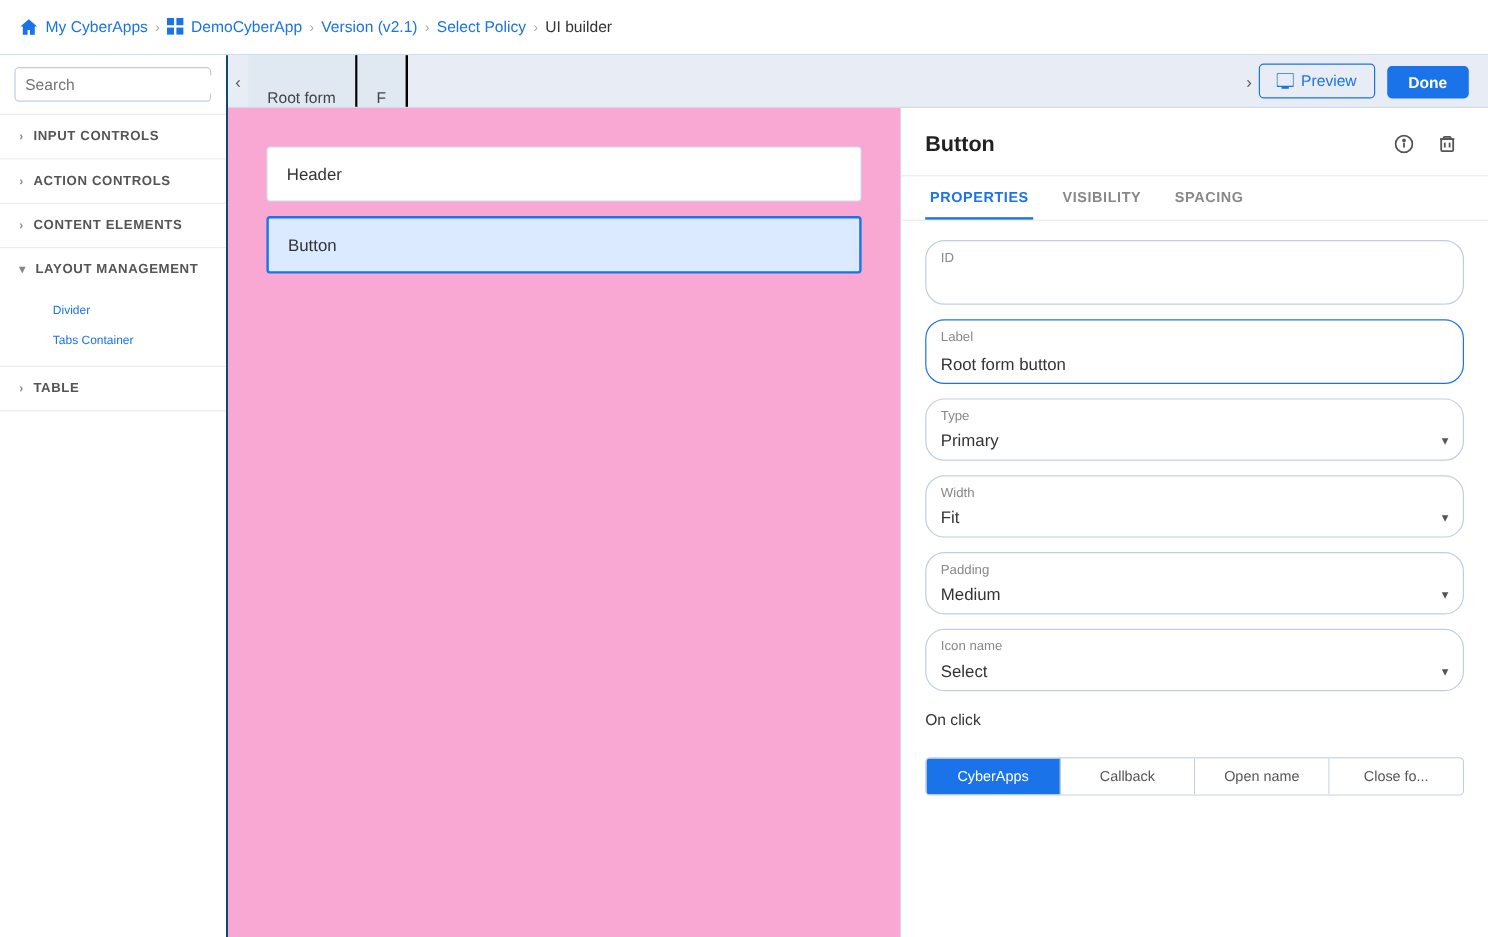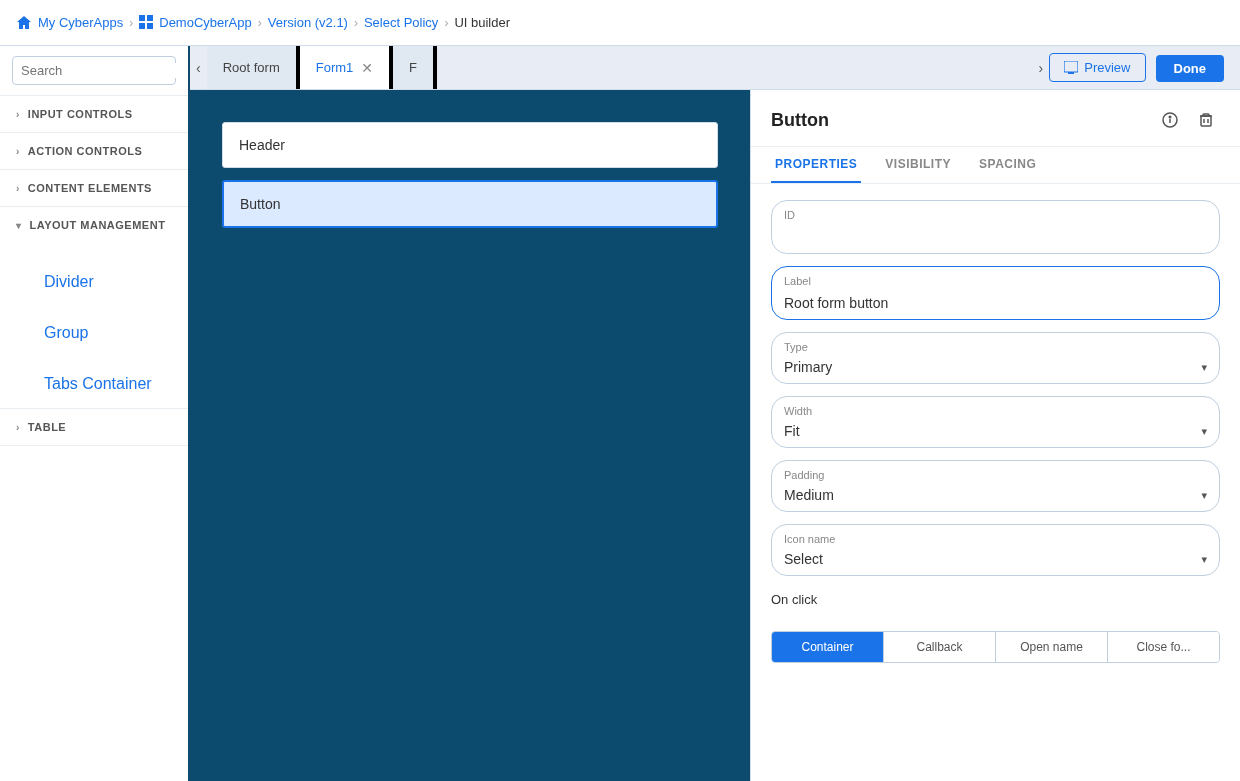--- a/index.html
+++ b/index.html
@@ -20,26 +20,26 @@
     .sidebar { width: 190px; background: #fff; border-right: 2px solid #0c4a6e; overflow-y: auto; flex-shrink: 0; }
     .search-bar { padding: 10px 12px; border-bottom: 1px solid #e8edf2; }
     .search-input-wrap { display: flex; align-items: center; border: 1px solid #c0cfe0; border-radius: 4px; background: #fff; padding: 5px 8px; gap: 6px; }
     .search-input-wrap input { border: none; outline: none; flex: 1; font-size: 13px; color: #333; }
     .search-icon-btn { background: none; border: none; cursor: pointer; color: #1a73e8; font-size: 14px; padding: 0; }
 
     .sidebar-section { border-bottom: 1px solid #e8edf2; }
     .sidebar-section-header { display: flex; align-items: center; gap: 8px; padding: 12px 16px; cursor: pointer; color: #555; font-size: 11px; font-weight: 600; letter-spacing: 0.5px; text-transform: uppercase; }
     .sidebar-section-header .chevron { font-size: 10px; color: #888; }
     .sidebar-section-items { padding: 4px 0 8px 32px; }
-    .sidebar-section-item { padding: 7px 12px; color: #1a73e8; cursor: pointer; font-size: 16px; margin-top: 19px; }
-
-    
-    .center-area { flex: 1; display: flex; flex-direction: column; background: #0c4a6e; min-width: 0; }
+    .sidebar-section-item { padding: 7px 12px; color: #1a73e8; cursor: pointer; font-size: 10px; }
+
+    
+    .center-area { flex: 1; display: flex; flex-direction: column; background: #f9a8d4; min-width: 0; }
     .tab-prev-btn, .tab-next-btn { background: none; border: none; cursor: pointer; color: #555; font-size: 14px; padding: 0 6px; height: 100%; display: flex; align-items: center; }
-    .tab { display: flex; align-items: center; gap: 8px; padding: 0 16px; height: 100%; background: #e0e8f2; border-right: 4px solid #000000; cursor: pointer; font-size: 13px; color: #444; white-space: nowrap; }
+    .tab { display: flex; align-items: flex-end; gap: 8px; padding: 0 16px; height: 100%; background: #e0e8f2; border-right: 2px solid #000000; cursor: pointer; font-size: 13px; color: #444; white-space: nowrap; }
     .tab.active { background: #fff; color: #1a73e8; font-weight: 500; }
     .tab-close { background: none; border: none; cursor: pointer; color: #888; font-size: 14px; padding: 0; line-height: 1; }
 
     
     .canvas-area { flex: 1; padding: 20px; overflow: auto; }
     .canvas-header-elem { padding: 14px 16px; border: 1px solid #d0dcea; margin: 12px; border-radius: 3px; background: #fff; font-size: 14px; color: #333; }
     .canvas-button-elem { padding: 14px 16px; border: 2px solid #1a73e8; margin: 12px; border-radius: 3px; background: #dbeafe; font-size: 14px; color: #333; cursor: pointer; }
 
     
     .right-panel { width: 490px; background: #fff; border-left: 1px solid #d0dcea; display: flex; flex-direction: column; flex-shrink: 0; }
@@ -144,44 +144,39 @@
       </div>
     </div>
 
     <div class="sidebar-section">
       <div class="sidebar-section-header">
         <span class="chevron">▾</span>
         <span>LAYOUT MANAGEMENT</span>
       </div>
       <div class="sidebar-section-items">
         <div class="sidebar-section-item">Divider</div>
-        <div class="sidebar-section-item">Group</div>
         <div class="sidebar-section-item">Tabs Container</div>
       </div>
     </div>
 
     <div class="sidebar-section">
       <div class="sidebar-section-header">
         <span class="chevron">›</span>
         <span>TABLE</span>
       </div>
     </div>
   </div>
 
   <div style="flex:1; display:flex; flex-direction:column; min-width:0;">
 
     <div class="tab-bar-wrapper">
       <button class="tab-prev-btn">‹</button>
       <div class="tab-bar-tabs">
         <div class="tab">
           <span>Root form</span>
-        </div>
-        <div class="tab active">
-          <span>Form1</span>
-          <button class="tab-close">✕</button>
         </div>
         <div class="tab">
           <span>F</span>
         </div>
       </div>
       <button class="tab-prev-btn">›</button>
       <div class="tab-bar-actions">
         <button class="preview-btn">
           <svg width="14" height="14" viewBox="0 0 14 14" fill="currentColor">
             <rect x="0" y="0" width="14" height="11" rx="1" stroke="currentColor" stroke-width="1.2" fill="none"></rect>
@@ -284,21 +279,21 @@
             <div class="select-value">
               <span>Select</span>
               <span style="font-size:11px; color:#555;">▾</span>
             </div>
           </div>
 
           <div>
             <div class="on-click-label" style="margin-bottom:24px;">On click</div>
             <div class="on-click-tabs">
               <div class="on-click-tab active">
-                <span>Container</span>
+                <span>CyberApps</span>
               </div>
               <div class="on-click-tab">
                 <span>Callback</span>
               </div>
               <div class="on-click-tab">
                 <span>Open name</span>
               </div>
               <div class="on-click-tab">
                 <span>Close fo...</span>
               </div>

